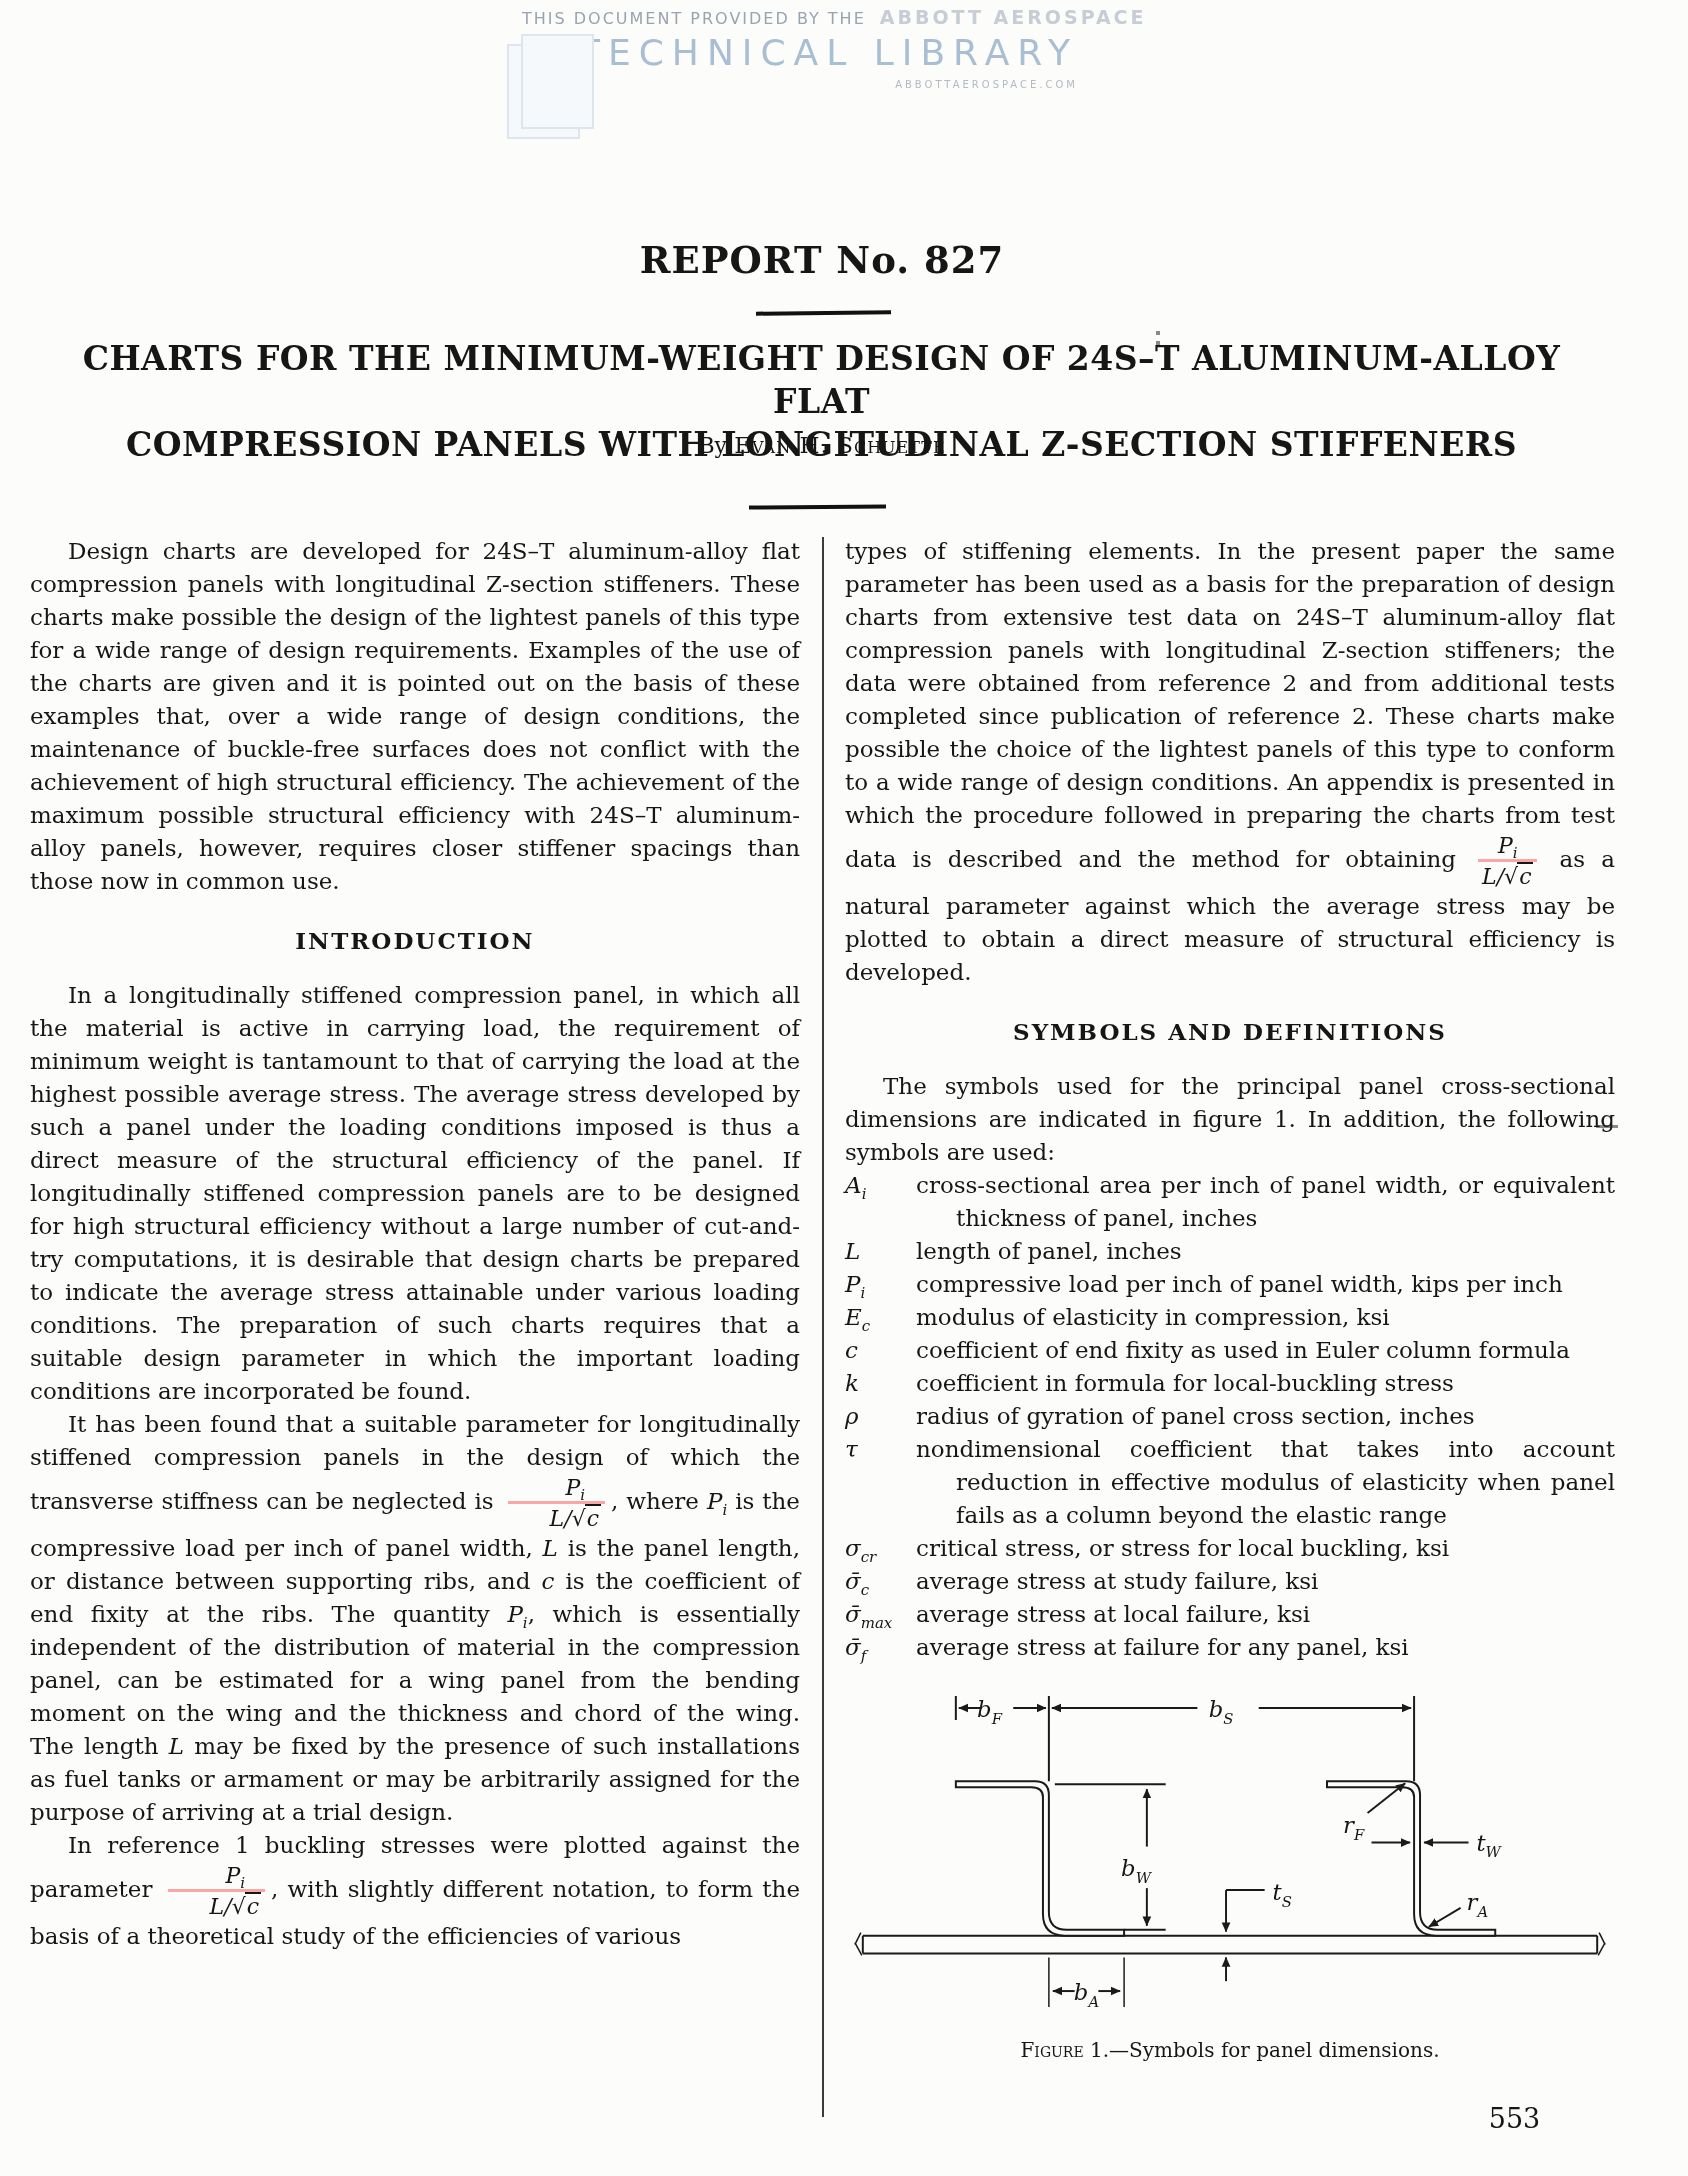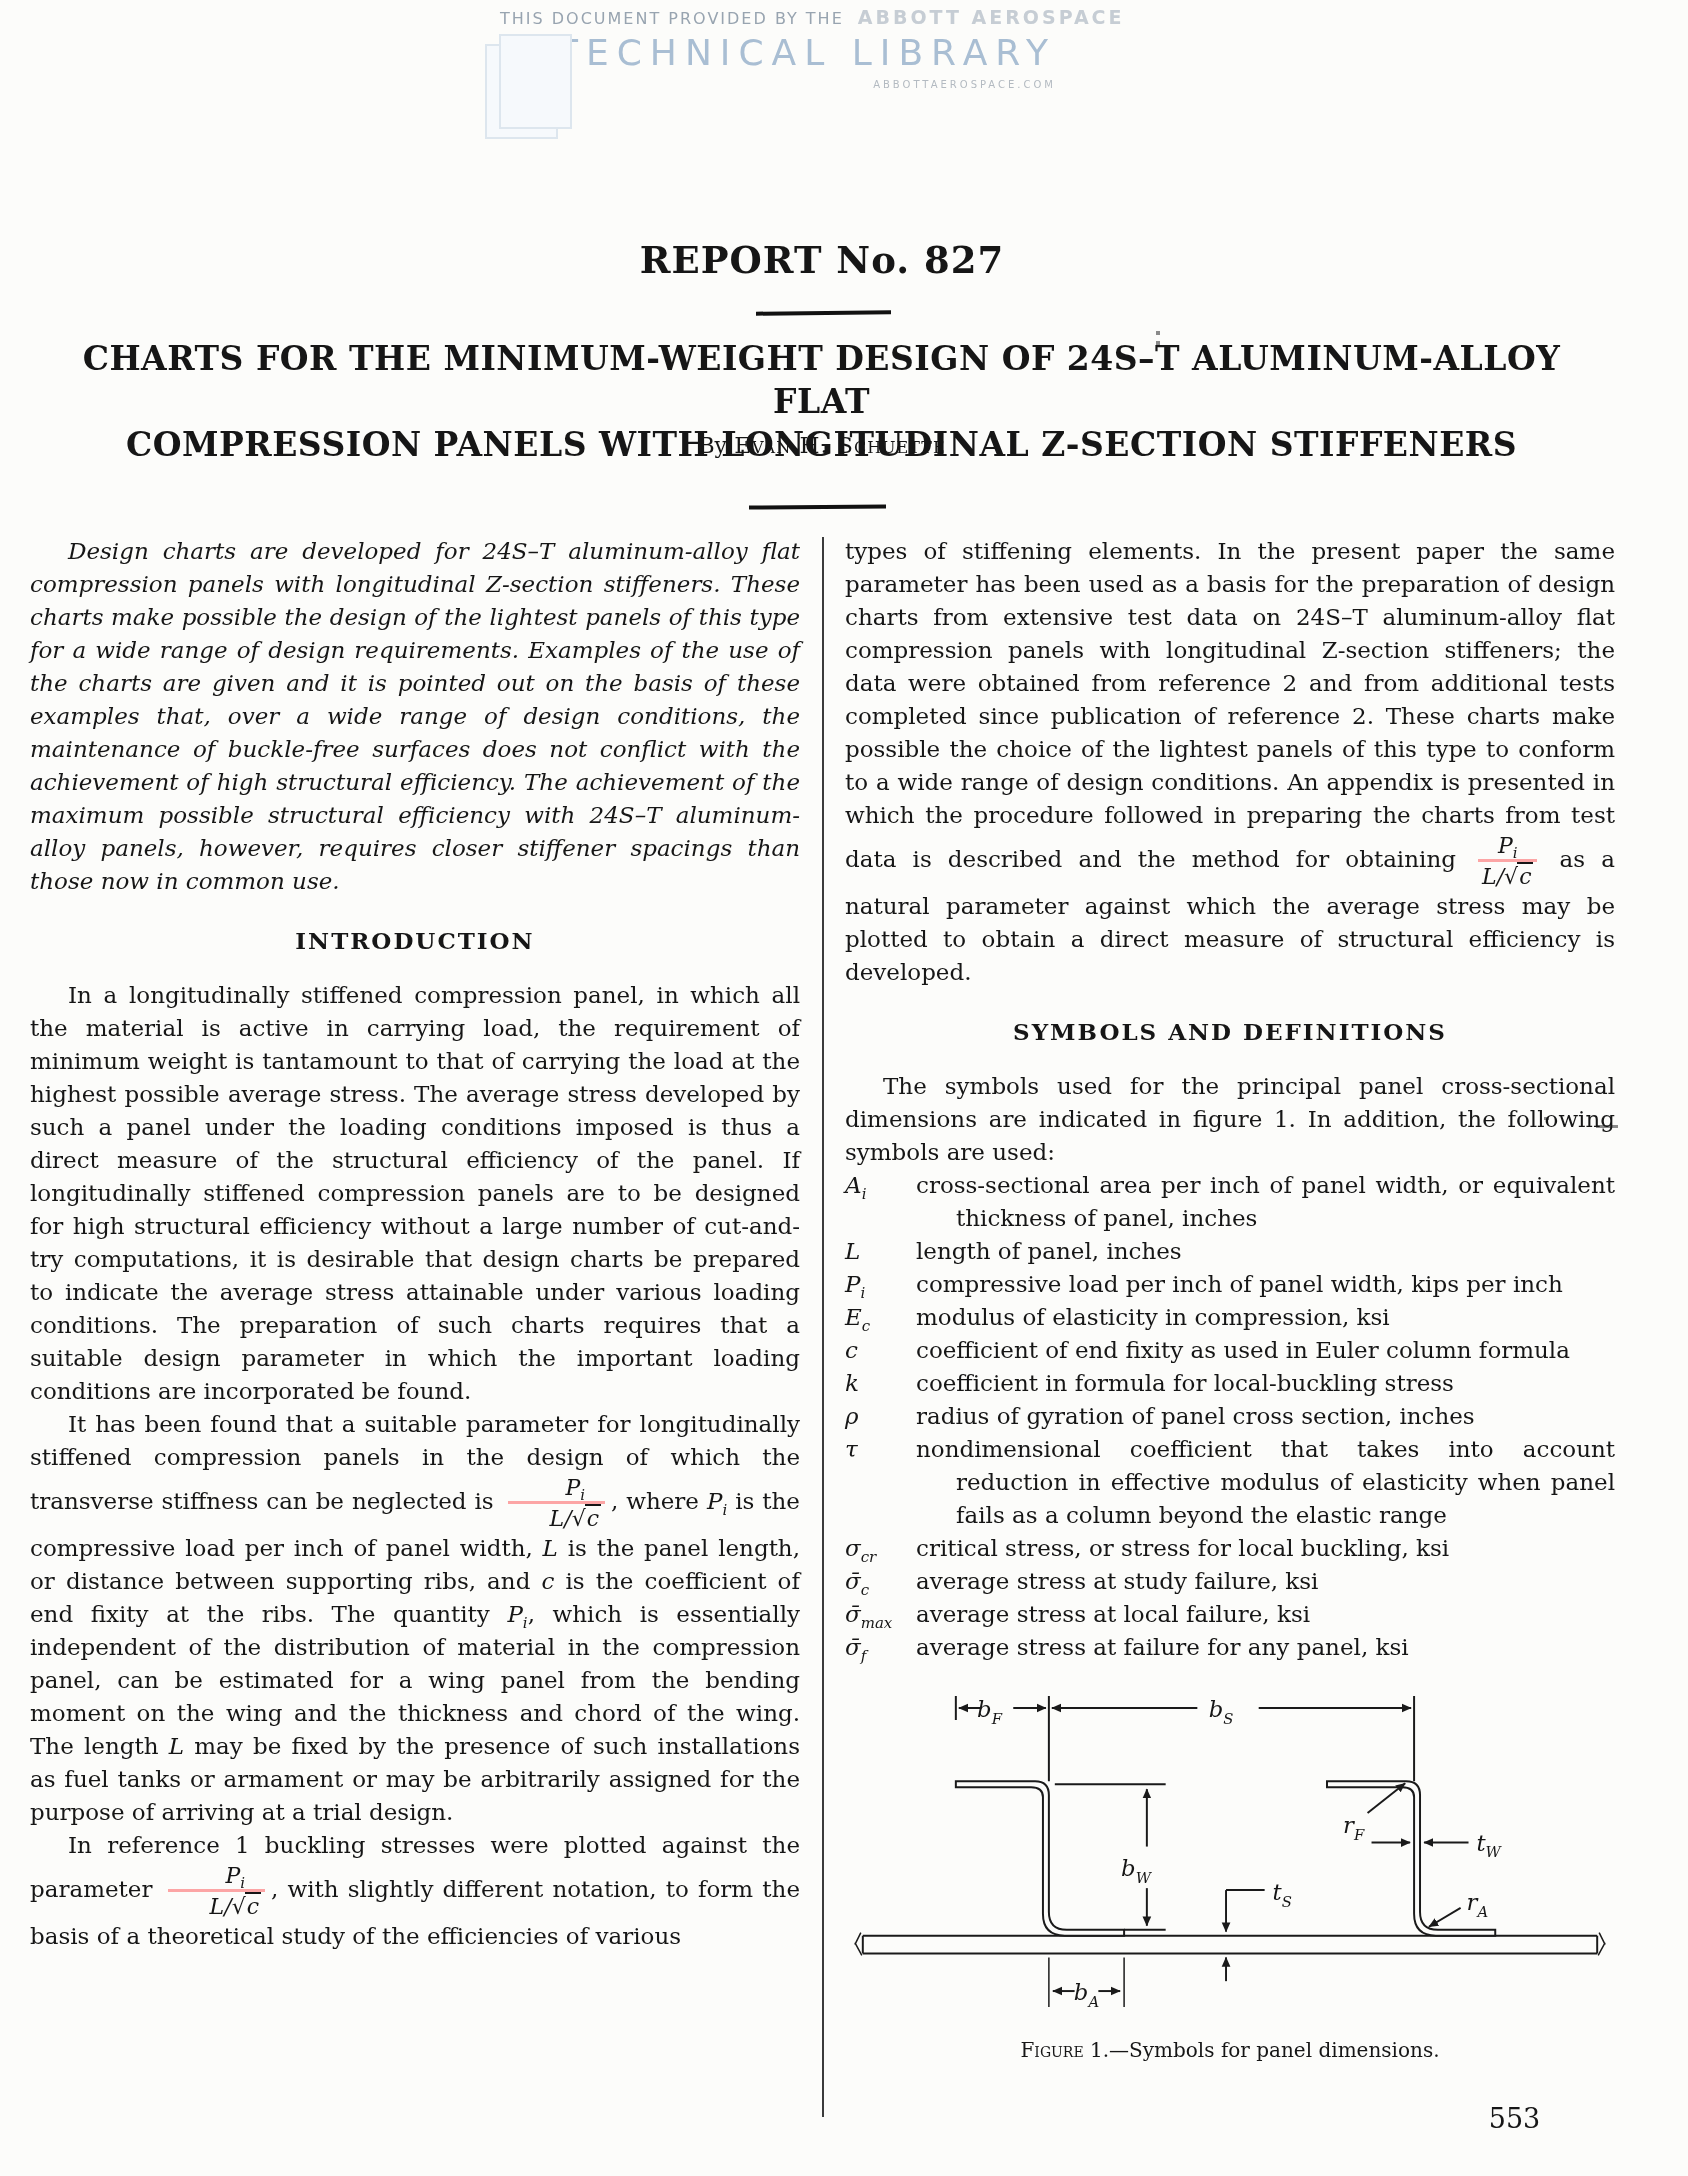--- a/index.html
+++ b/index.html
@@ -3,21 +3,21 @@
 <meta charset="utf-8">
 <style>
   html,body{margin:0;padding:0;}
   body{
     width:1689px;height:2176px;position:relative;
     background:#fcfcfa;color:#161616;
     font-family:"DejaVu Serif", serif;
     overflow:hidden;
   }
   
-  .wm{position:absolute;top:6px;left:500px;width:556px;text-align:right;
+  .wm{position:absolute;top:6px;left:522px;width:556px;text-align:right;
       font-family:"DejaVu Sans", sans-serif;}
   .wm-row1{white-space:nowrap;}
   .wm-provided{color:#98a4b0;font-size:16px;letter-spacing:2px;margin-right:14px;}
   .wm-brand{color:#c6cdd4;font-size:19px;letter-spacing:3px;font-weight:bold;}
   .wm-library{color:#a9bed3;font-size:36px;letter-spacing:8px;margin-top:4px;white-space:nowrap;}
   .wm-url{color:#b3bac1;font-size:10px;letter-spacing:3px;margin-top:6px;}
   .wm-icon{position:absolute;left:-15px;top:28px;width:95px;height:109px;}
   .wm-page{position:absolute;border:2px solid #dde6ee;background:#f6f9fc;}
   .wm-page.p1{left:0;top:10px;width:69px;height:91px;}
   .wm-page.p2{left:14px;top:0;width:69px;height:91px;}
@@ -34,21 +34,21 @@
   
   .divider{position:absolute;left:822px;top:537px;width:2px;height:1580px;background:#3b3b3b;}
   .col{position:absolute;top:535px;width:770px;font-size:23px;line-height:33px;}
   .col-left{left:30px;}
   .col-right{left:845px;}
   .col p{margin:0;text-align:justify;}
   .indent{text-indent:38px;}
   .sec-head{text-align:center;font-weight:bold;font-size:23px;letter-spacing:2px;
       margin:0 0 22px 0;}
   .sec-head.mt{margin-top:26px;}
-  .summary{font-style:italic;}
+  .summary{}
   
   .mvar{font-style:italic;}
   sub{font-size:15px;font-style:italic;line-height:0;}
   .frac{display:inline-block;vertical-align:middle;text-align:center;
       font-style:italic;line-height:1.05;margin:2px 6px;}
   .frac .num{display:block;font-size:22px;padding:0 8px 2px 8px;}
   .frac .den{display:block;border-top:3px solid #fca5a5;font-size:22px;padding:3px 4px 0 4px;white-space:nowrap;}
   .frac .rad{border-top:2px solid #161616;padding:0 2px;margin-left:-1px;}
   
   .symrow{display:flex;}

